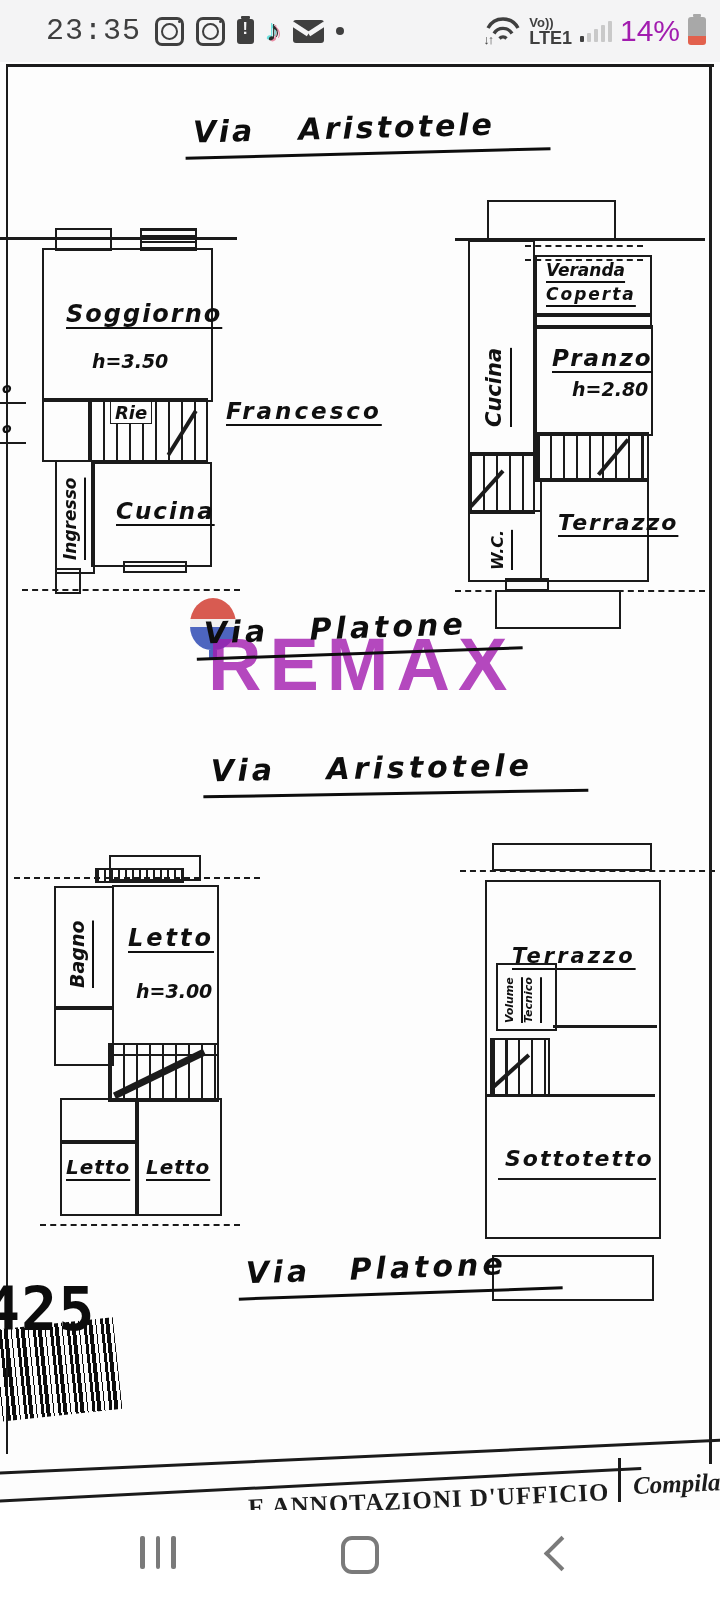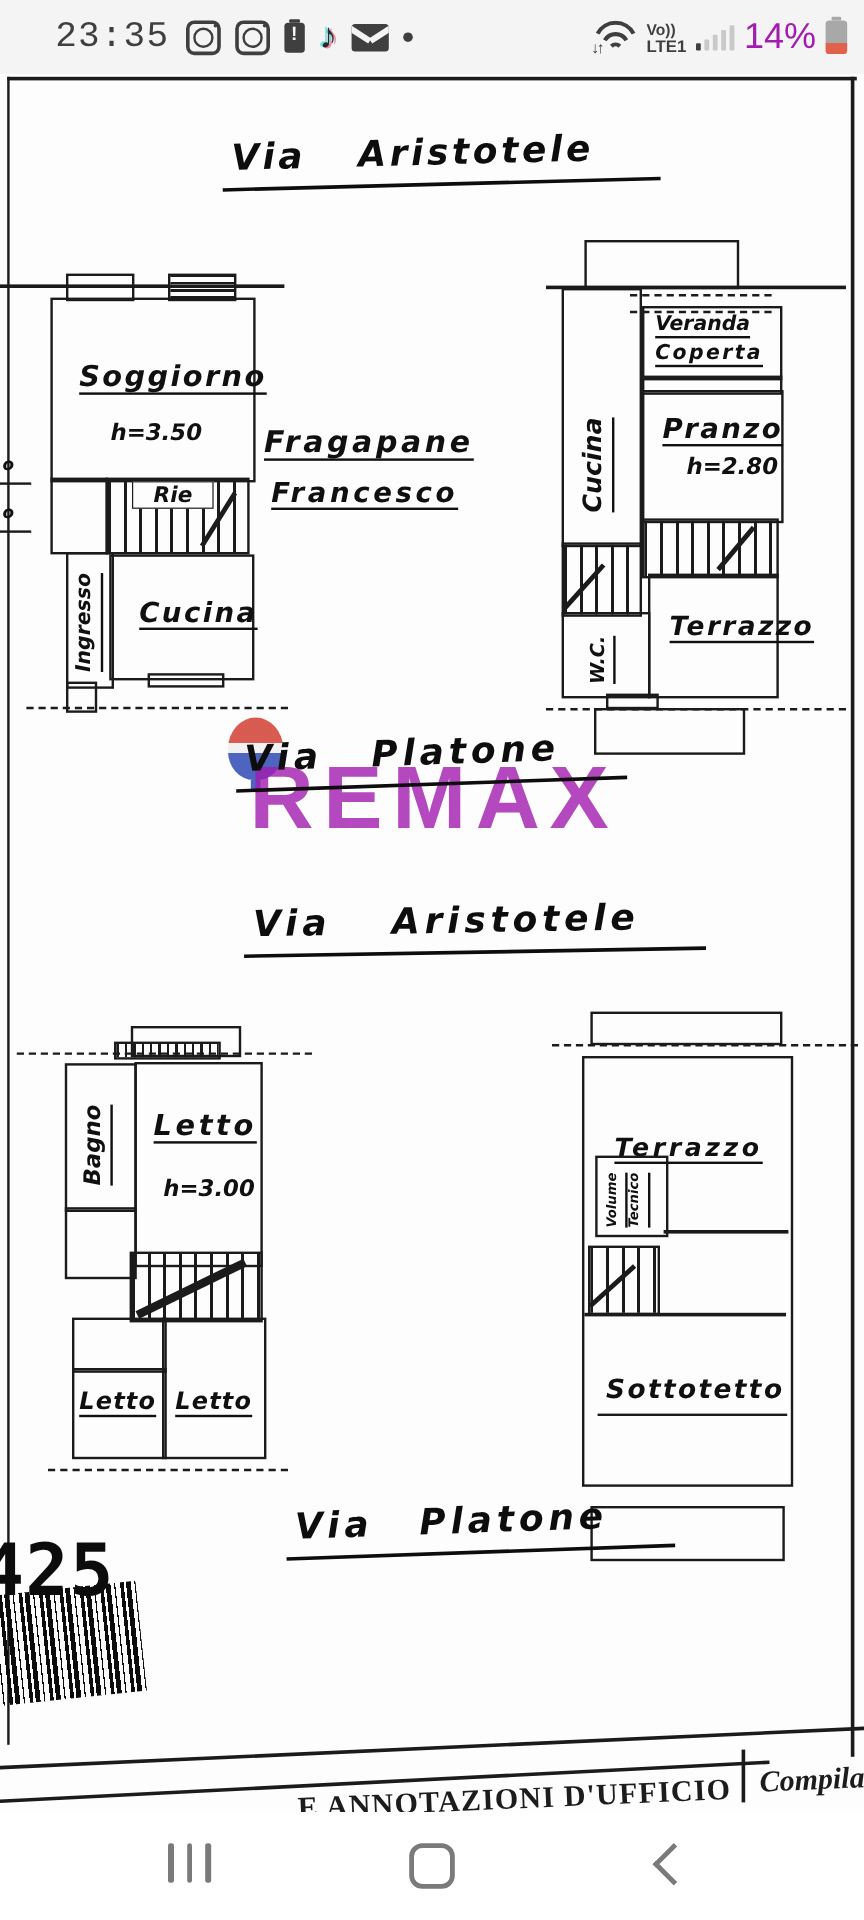--- a/index.html
+++ b/index.html
@@ -28,21 +28,21 @@
   .gmail { width:31px; height:23px; background:#3f3f3f; border-radius:3px; position:relative; overflow:hidden; }
   .gmail::before, .gmail::after { content:''; position:absolute; width:21px; height:4.5px; background:#f4f4f5; top:6px; }
   .gmail::before { left:-4px; transform:rotate(33deg); }
   .gmail::after  { right:-4px; transform:rotate(-33deg); }
   .more-dot { width:8px; height:8px; border-radius:50%; background:#3f3f3f; }
 
   .sb-right { position:absolute; right:14px; top:0; height:62px; display:flex; align-items:center; gap:8px; }
   .wifi { position:relative; width:36px; height:28px; }
   .wifi .arrows { position:absolute; bottom:-2px; left:-2px; font-size:13px; letter-spacing:-2px; color:#3f3f3f; }
   .volte { display:flex; flex-direction:column; line-height:1; font-weight:bold; color:#3f3f3f; }
-  .volte .t1 { font-size:13px; } .volte .t2 { font-size:14px; }
+  .volte .t1 { font-size:13px; } .volte .t2 { font-size:18px; }
   .sigbars { display:flex; align-items:flex-end; gap:3px; height:22px; }
   .sigbars .dot { width:4px; height:6px; background:#3f3f3f; border-radius:1px; }
   .sigbars i { display:block; width:4px; background:#c9c9c9; border-radius:1px; }
   .sb-batt-pct { font-size:30px; color:#a21caf; }
   .battery-ic { width:18px; height:28px; border-radius:3px;
     background:linear-gradient(180deg,#a8a8a8 0 68%, #e2614d 68% 100%); position:relative; }
   .battery-ic::before { content:''; position:absolute; top:-3px; left:5px; width:8px; height:3px; background:#a8a8a8; border-radius:1px; }
 
   
   #doc { position:absolute; top:62px; left:0; width:720px; height:1448px;
@@ -137,34 +137,33 @@
 
     <div class="ln" style="left:0; top:175px; width:237px; height:2.5px;"></div>
     <div class="w" style="left:55px; top:166px; width:53px; height:19px;"></div>
     <div class="w" style="left:140px; top:166px; width:53px; height:19px; background:repeating-linear-gradient(0deg,#1b1b1b 0 2px,transparent 2px 6px);"></div>
     <div class="w" style="left:42px; top:186px; width:167px; height:150px;"></div>
     <div class="lbl u" style="left:66px; top:238px; font-size:24px; letter-spacing:2px;">Soggiorno</div>
     <div class="lbl" style="left:92px; top:288px; font-size:19px;">h=3.50</div>
     <div class="w" style="left:42px; top:336px; width:44px; height:60px;"></div>
     <div class="stairs" style="left:88px; top:336px; width:116px; height:60px;"></div>
     <div class="diag" style="left:170px; top:390px; width:52px; height:4px; transform:rotate(-58deg);"></div>
-    <div class="lbl" style="left:110px; top:339px; font-size:18px; background:#fdfdfd; padding:0 17px; border:1.5px solid #1b1b1b;">Rie</div>
+    <div class="lbl" style="left:110px; top:339px; font-size:18px; background:#fdfdfd; padding:0 4px; border:1.5px solid #1b1b1b;">Rie</div>
     <div class="w" style="left:55px; top:398px; width:36px; height:110px;"></div>
     <div class="lbl vlbl u" style="left:60px; top:410px; font-size:17px; height:88px;">Ingresso</div>
     <div class="w" style="left:91px; top:400px; width:117px; height:101px;"></div>
     <div class="lbl u" style="left:116px; top:436px; font-size:23px; letter-spacing:2px;">Cucina</div>
     <div class="w" style="left:123px; top:499px; width:60px; height:8px;"></div>
     <div class="w" style="left:55px; top:506px; width:22px; height:22px;"></div>
     <div class="dln" style="left:22px; top:527px; width:218px;"></div>
     <div class="lbl" style="left:2px; top:318px; font-size:14px;">o</div>
     <div class="ln" style="left:0; top:340px; width:26px; height:2px;"></div>
     <div class="lbl" style="left:2px; top:358px; font-size:14px;">o</div>
     <div class="ln" style="left:0; top:380px; width:26px; height:2px;"></div>
 
-    <div class="lbl u" style="left:220px; top:292px; font-size:25px; letter-spacing:3px;">Fragapane</div>
     <div class="lbl u" style="left:226px; top:336px; font-size:23px; letter-spacing:3px;">Francesco</div>
 
     <div class="w" style="left:487px; top:138px; width:125px; height:37px;"></div>
     <div class="ln" style="left:455px; top:176px; width:250px; height:2.5px;"></div>
     <div class="dln" style="left:525px; top:183px; width:118px;"></div>
     <div class="dln" style="left:525px; top:197px; width:118px;"></div>
     <div class="w" style="left:468px; top:178px; width:63px; height:212px;"></div>
     <div class="lbl vlbl u" style="left:482px; top:205px; font-size:21px; height:160px;">Cucina</div>
     <div class="stairs" style="left:468px; top:390px; width:63px; height:58px;"></div>
     <div class="diag" style="left:472px; top:442px; width:48px; height:3.5px; transform:rotate(-48deg);"></div>

